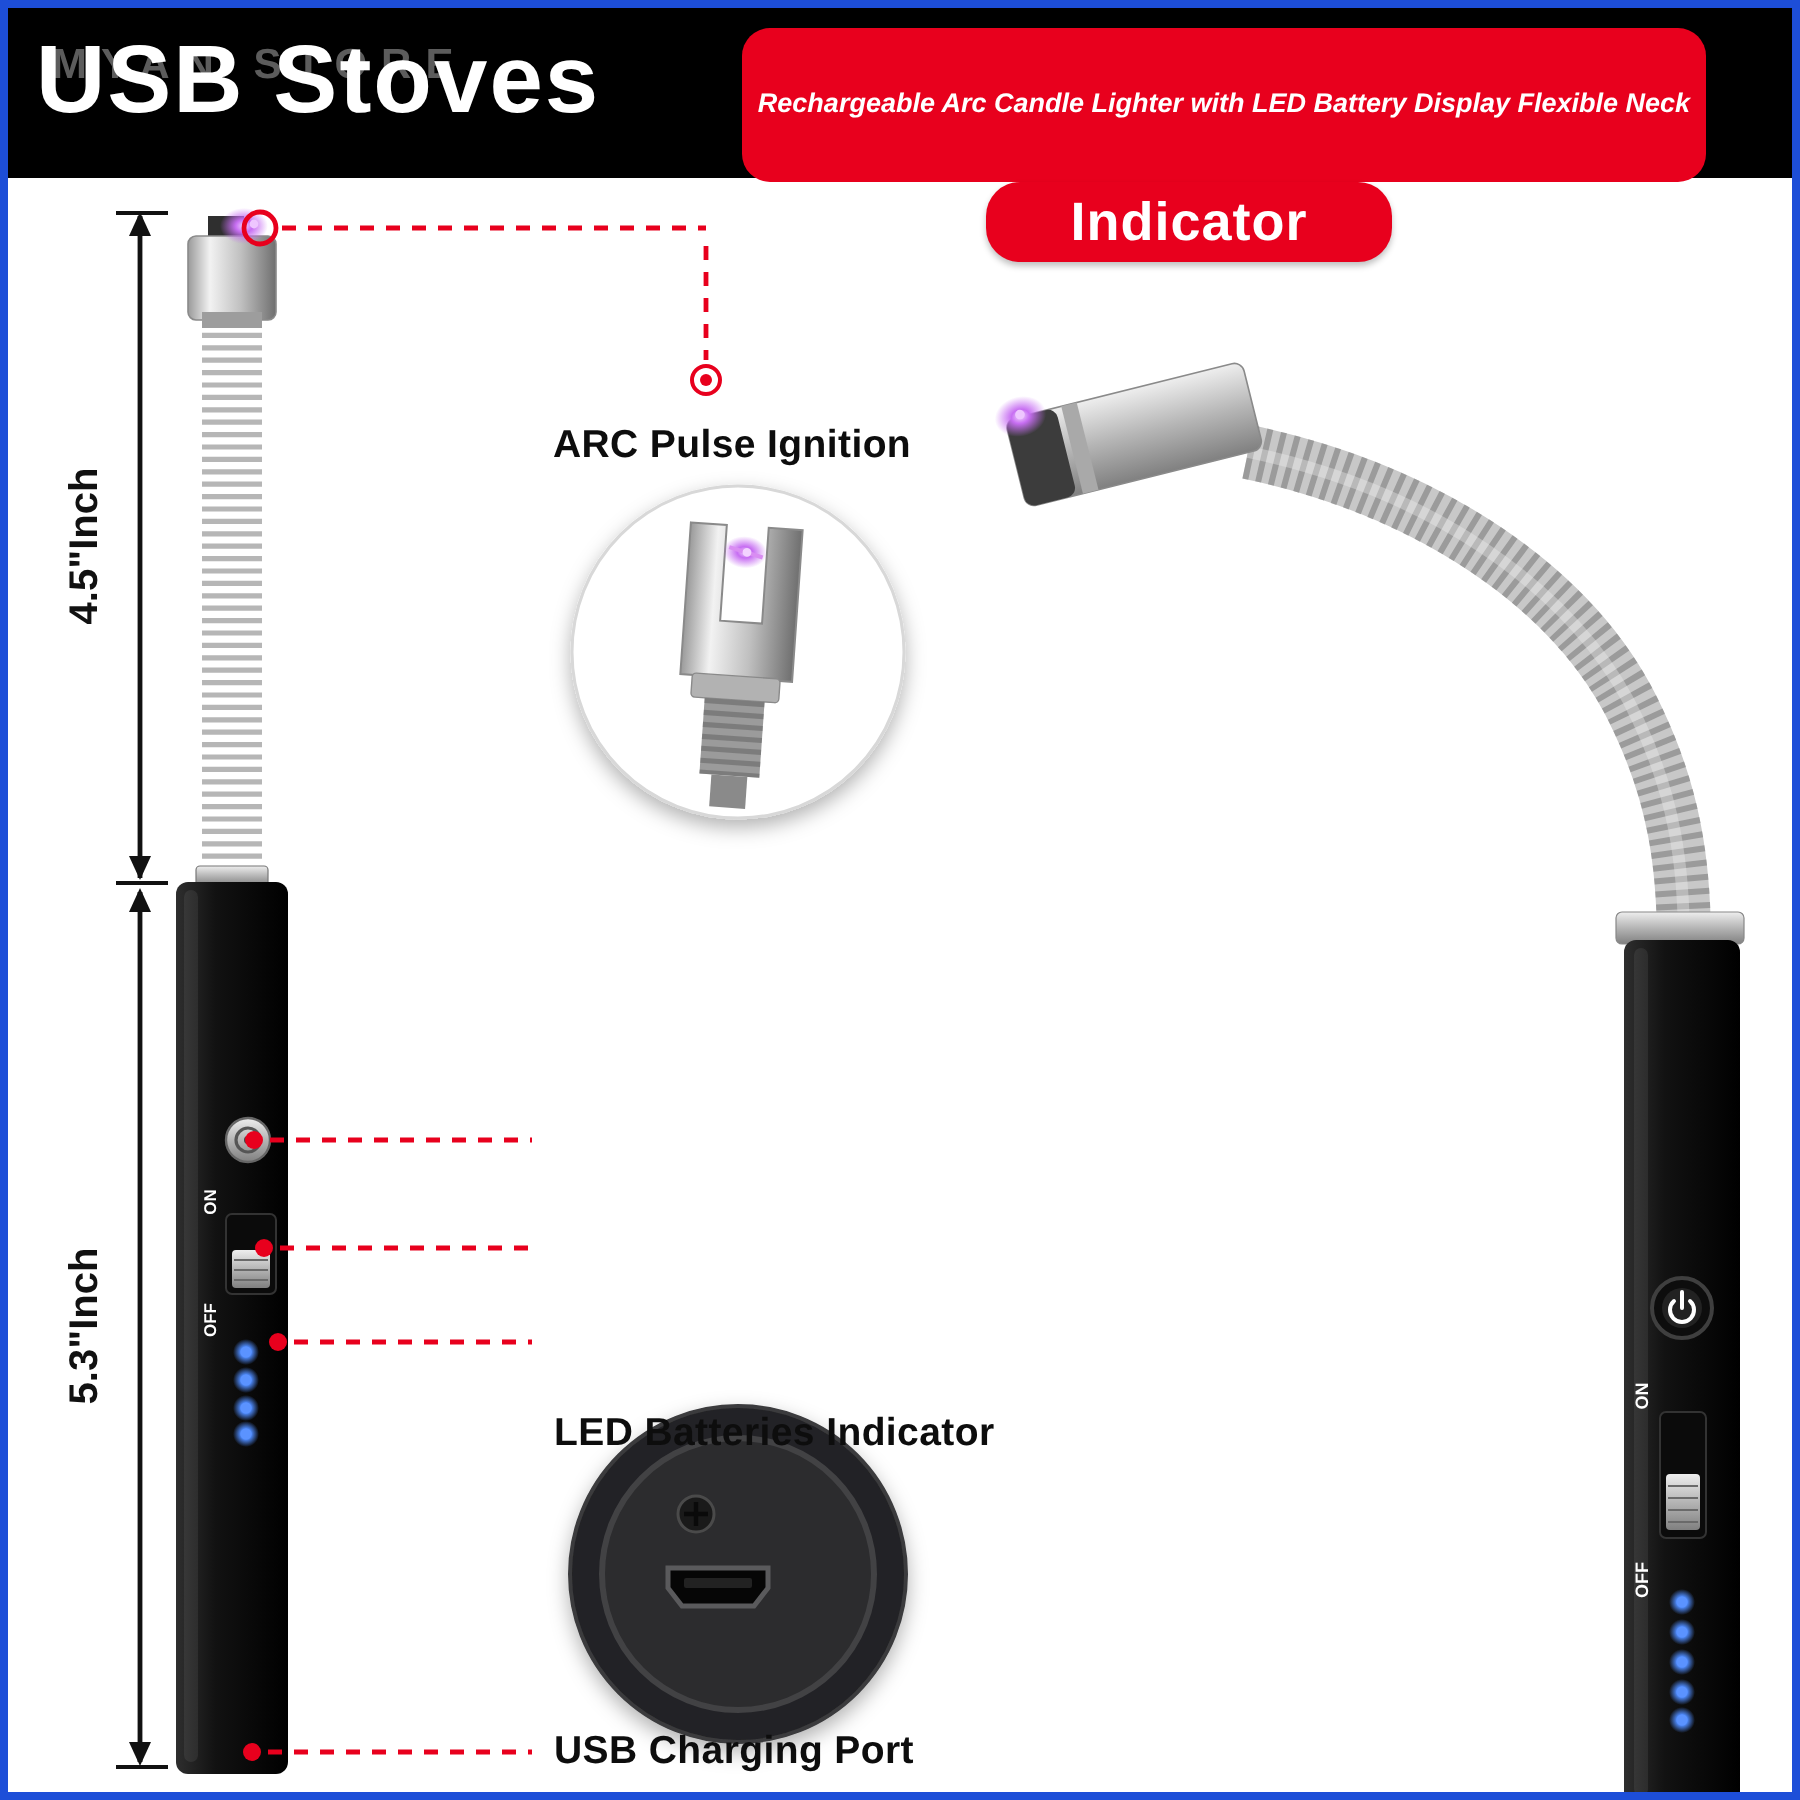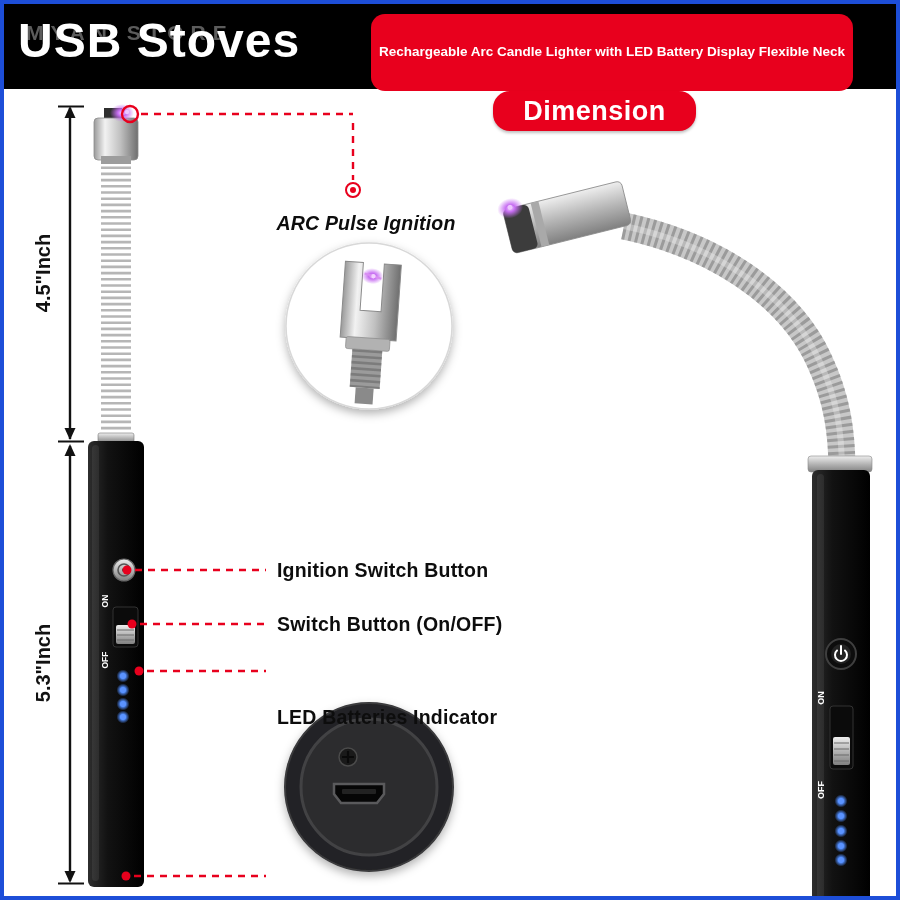--- a/index.html
+++ b/index.html
@@ -10,40 +10,40 @@
 
   
   .header { position:absolute; left:0; top:0; width:100%; height:85px; background:#000000; }
   .watermark { position:absolute; left:22px; top:17px; color:#5c5c5c; font-size:21px;
                font-weight:bold; letter-spacing:7px; white-space:nowrap; }
   .title { position:absolute; left:14px; top:9px; color:#ffffff; font-size:48px;
            font-weight:bold; letter-spacing:1px; white-space:nowrap; }
   .badge { position:absolute; left:367px; top:10px; width:482px; height:77px;
            background:#e8001d; border-radius:14px; color:#ffffff; display:flex;
            flex-direction:column; align-items:center; justify-content:center;
-           text-align:center; font-size:13.5px; font-weight:bold; line-height:1.65; }
+           text-align:center; font-size:13.5px; font-weight:bold; line-height:1.65;font-style:italic; }
 
   
   .pill { position:absolute; left:489px; top:87px; width:203px; height:40px;
           background:#e8001d; border-radius:17px; color:#ffffff; font-size:27px;
           font-weight:bold; display:flex; align-items:center; justify-content:center;
           letter-spacing:0.5px; box-shadow:0 2px 3px rgba(0,0,0,0.25); }
 
   .stage-svg { position:absolute; left:0; top:0; }
 
   
   .dim-label { position:absolute; transform:translate(-50%,-50%) rotate(-90deg);
                font-size:20px; font-weight:bold; color:#111111; white-space:nowrap; }
   .dim45 { left:39px; top:269px; }
   .dim53 { left:39px; top:659px; }
 
   
   .callout { position:absolute; transform:translateY(-50%); font-size:19.5px;
              font-weight:600; color:#0d0d0d; white-space:nowrap; letter-spacing:0.2px; }
-  .callout.centered { transform:translate(-50%,-50%);font-style:italic; }
+  .callout.centered { transform:translate(-50%,-50%); }
   .arc-callout { left:362px; top:219px; }
   .ignition-callout { left:273px; top:566px; }
   .switch-callout { left:273px; top:620px; }
   .led-callout { left:273px; top:667px;margin-top:46px; }
   .usb-callout { left:273px; top:872px; }
 
   svg text { font-family:"Liberation Sans", sans-serif; }
 </style>
 </head>
 <body>
@@ -51,21 +51,21 @@
 <div class="canvas">
 
   <div class="header">
     <div class="watermark">MYAN STORE</div>
     <div class="title">USB Stoves</div>
     <div class="badge">
       <div>Rechargeable Arc Candle Lighter with LED Battery Display Flexible Neck</div>
     </div>
   </div>
 
-  <div class="pill">Dimension</div>
+  <div class="pill">Indicator</div>
 
   <svg class="stage-svg" width="900" height="900" viewBox="0 0 900 900">
     <defs>
       <linearGradient id="tubeH" x1="0" y1="0" x2="1" y2="0">
         <stop offset="0" stop-color="#9a9a9a"></stop>
         <stop offset="0.25" stop-color="#f2f2f2"></stop>
         <stop offset="0.6" stop-color="#c0c0c0"></stop>
         <stop offset="1" stop-color="#6f6f6f"></stop>
       </linearGradient>
       <linearGradient id="handleH" x1="0" y1="0" x2="1" y2="0">
@@ -247,17 +247,16 @@
           <rect x="338" y="785" width="34" height="5" rx="1" fill="#222222"></rect>
         </g>
       </g>
     </g>
   </svg>
 
   <div class="dim-label dim45">4.5"Inch</div>
   <div class="dim-label dim53">5.3"Inch</div>
 
   <div class="callout centered arc-callout">ARC Pulse Ignition</div>
-  <div class="callout ignition-callout">Ignition Switch Button</div>
-  <div class="callout switch-callout">Switch Button (On/OFF)</div>
   <div class="callout led-callout">LED Batteries Indicator</div>
+  <div class="callout usb-callout">USB Charging Port</div>
 
 </div>
 
 </body></html>

